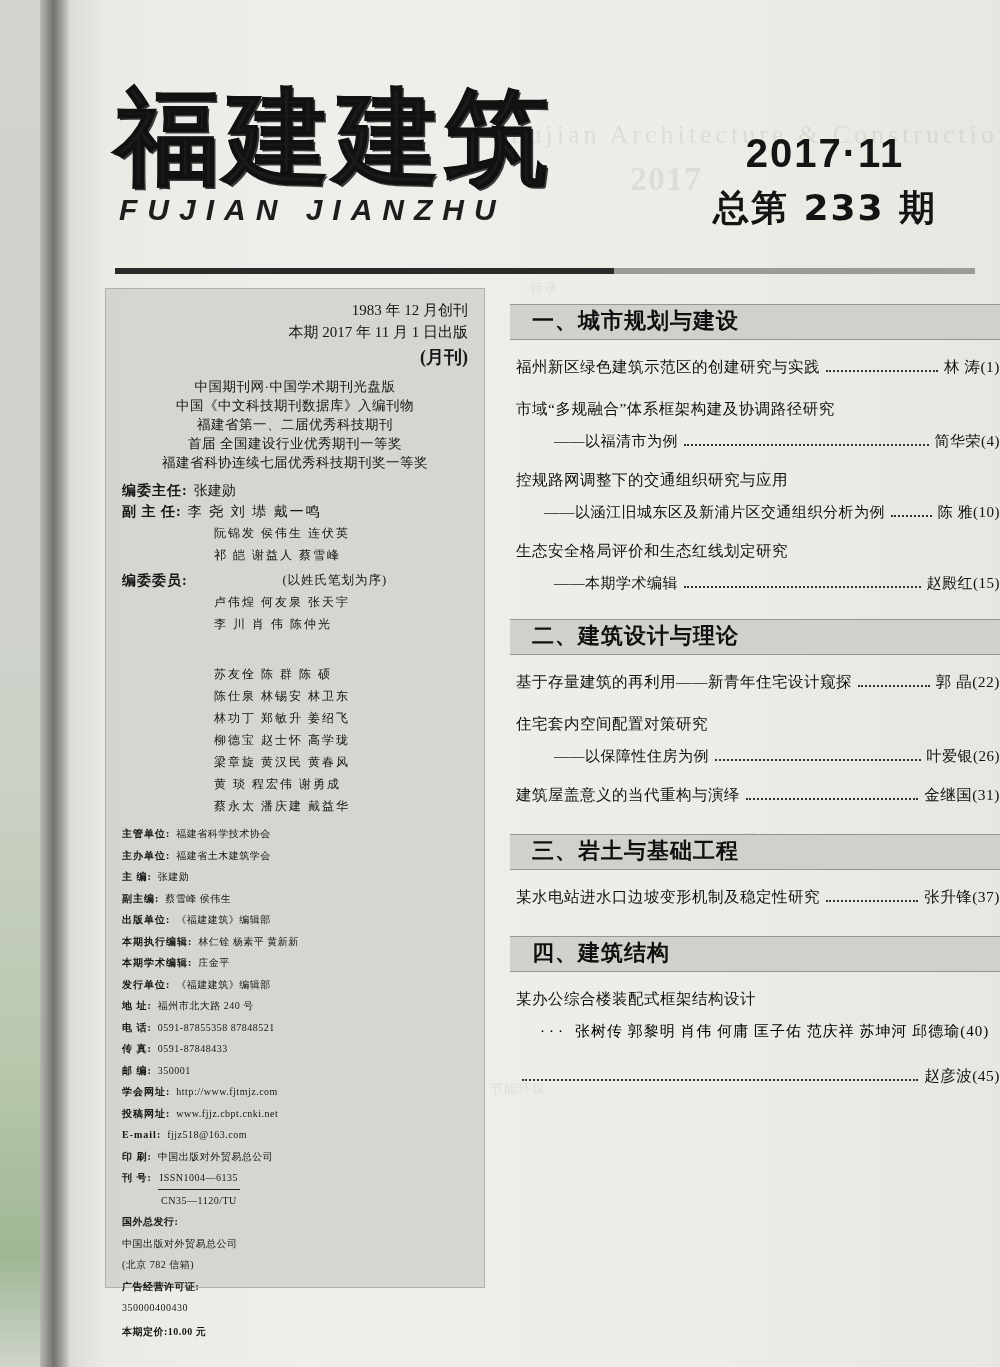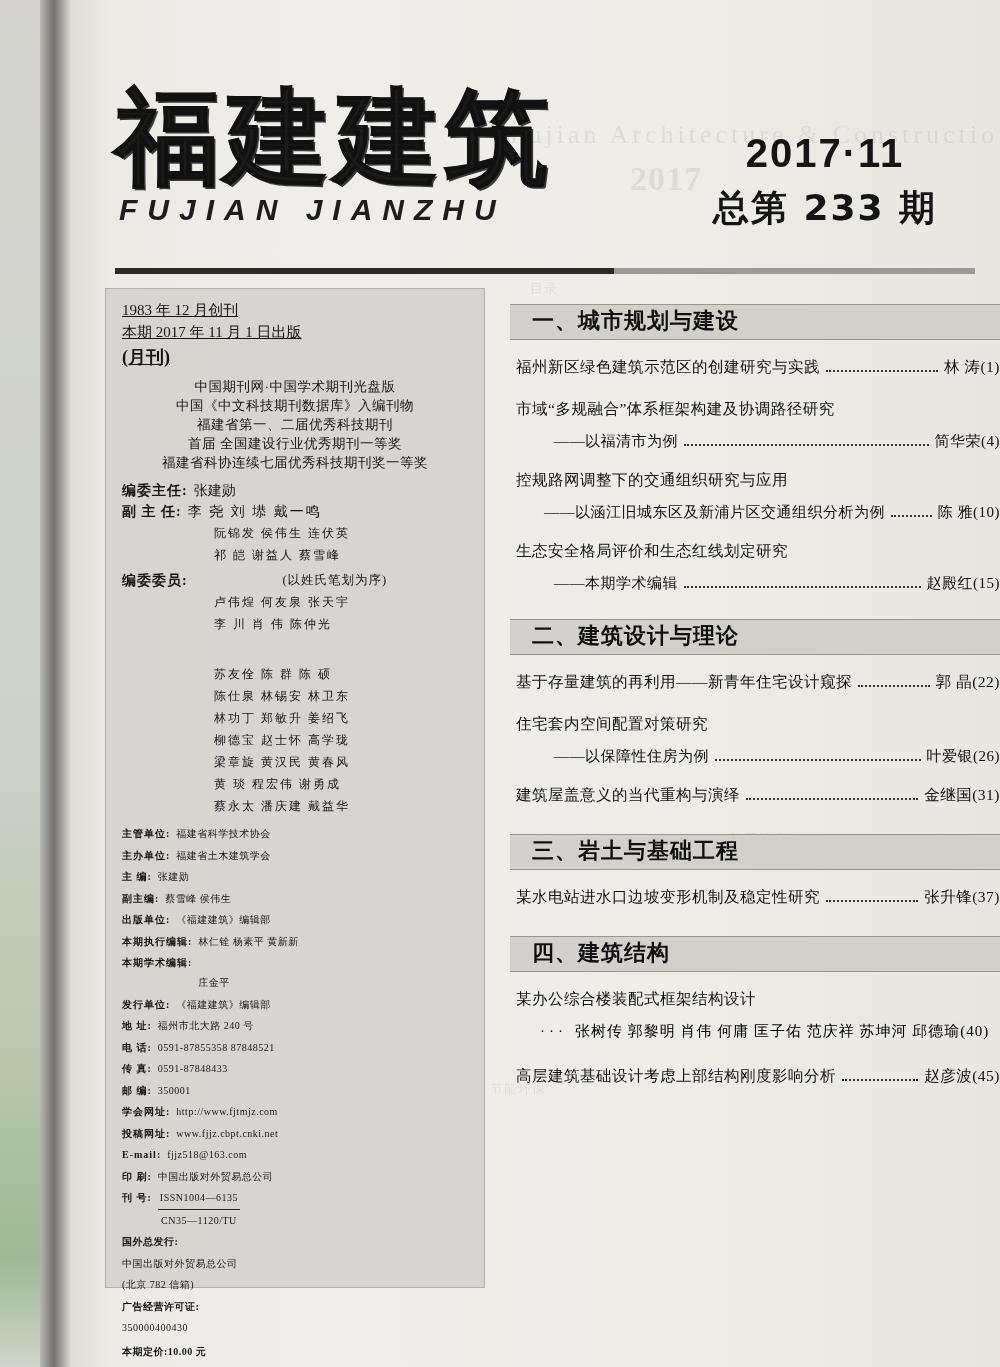--- a/index.html
+++ b/index.html
@@ -79,21 +79,21 @@
 
   
   .panel{
     position:absolute;left:35px;top:288px;width:380px;height:1000px;
     background:rgba(205,204,199,.72);
     border:1px solid rgba(140,140,135,.5);
     padding:10px 16px 14px 16px;
     box-sizing:border-box;
     color:#151515;
   }
-  .panel .ctr{text-align:left;text-decoration:underline;}
+  .panel .ctr{text-align:right;}
   .panel .f15{font-size:15px;line-height:22px;}
   .panel .f16b{font-size:18px;font-weight:bold;line-height:28px;}
   .awards{font-size:13.5px;line-height:19px;text-align:center;letter-spacing:.5px;margin-top:6px;}
   .row{font-size:14px;line-height:21px;display:flex;}
   .row .k{white-space:nowrap;font-weight:bold;letter-spacing:1px;}
   .row .v{flex:1;}
   .names{font-size:12px;line-height:22px;text-align:center;letter-spacing:5px;}
   .smallnote{font-size:12.5px;text-align:center;letter-spacing:1px;}
   .kv{font-size:10px;line-height:21.5px;letter-spacing:.5px;}
   .issn{display:inline-block;text-align:center;}
@@ -216,21 +216,21 @@
         <div class="row kv">
           <span class="k">出版单位:</span>
           <span class="v" style="padding-left:6px;">《福建建筑》编辑部</span>
         </div>
         <div class="row kv">
           <span class="k">本期执行编辑:</span>
           <span class="v" style="padding-left:6px;">林仁铨  杨素平  黄新新</span>
         </div>
         <div class="row kv">
           <span class="k">本期学术编辑:</span>
-          <span class="v" style="padding-left:6px;margin-top:20px;">庄金平</span>
+          <span class="v" style="padding-left:6px;">庄金平</span>
         </div>
         <div class="row kv">
           <span class="k">发行单位:</span>
           <span class="v" style="padding-left:6px;">《福建建筑》编辑部</span>
         </div>
         <div class="row kv">
           <span class="k">地  址:</span>
           <span class="v" style="padding-left:6px;">福州市北大路 240 号</span>
         </div>
         <div class="row kv">
@@ -366,20 +366,19 @@
       <div class="entry">
         <span class="ttl">某办公综合楼装配式框架结构设计</span>
       </div>
       <div class="authors-wide line">
         <span class="t" style="letter-spacing:4px;">···</span>
         <span style="width:8px;"></span>
         <span class="auth">张树传 郭黎明 肖伟 何庸 匡子佑 范庆祥 苏坤河 邱德瑜(40)</span>
       </div>
 
       <div class="entry line" style="margin-top:22px;">
-        <span class="t">高层建筑基础设计考虑上部结构刚度影响分析</span>
         <span class="dots"></span>
         <span class="auth">赵彦波(45)</span>
       </div>
 
     </div>
   </div>
 </div>
 
 </body></html>

